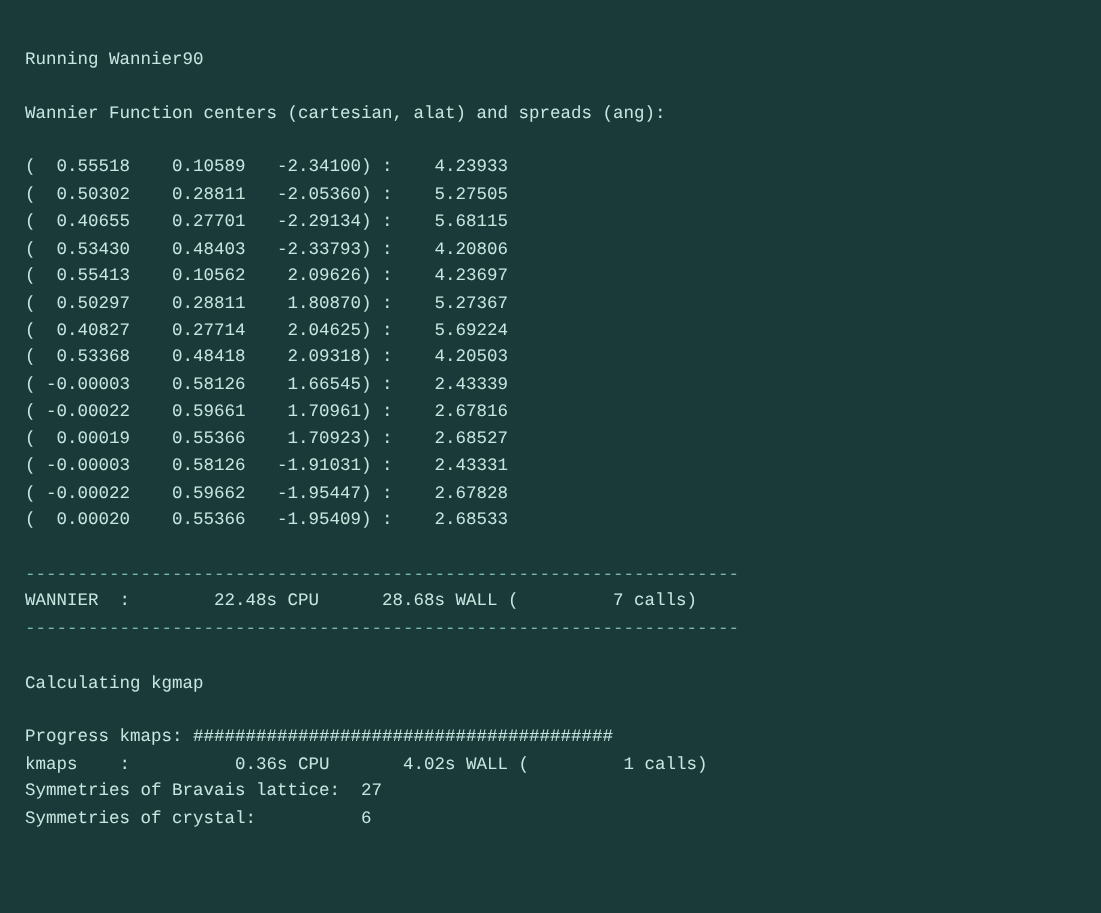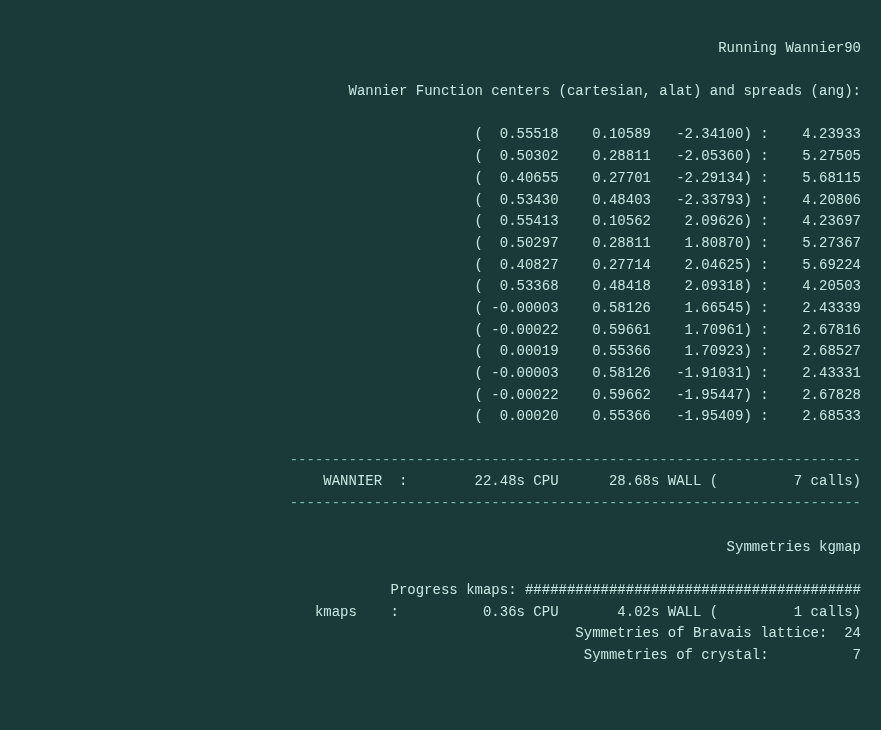--- a/index.html
+++ b/index.html
@@ -14,21 +14,20 @@
       font-size: 14px;
       color: #c8e6e0;
       width: 881px;
       min-height: 730px;
       padding: 16px 20px;
       line-height: 1.55;
     }
 
     .terminal-content {
       white-space: pre;
-      text-align: right;
     }
 
     .separator {
       color: #7ab8b0;
     }
   </style>
 </head>
 <body>
 
 <div class="terminal-content">
@@ -36,19 +35,19 @@
 
 <span>Wannier Function centers (cartesian, alat) and spreads (ang):</span>
 
 </div>
 <div id="data-rows-container" class="terminal-content"><div>(  0.55518    0.10589   -2.34100) :    4.23933</div><div>(  0.50302    0.28811   -2.05360) :    5.27505</div><div>(  0.40655    0.27701   -2.29134) :    5.68115</div><div>(  0.53430    0.48403   -2.33793) :    4.20806</div><div>(  0.55413    0.10562    2.09626) :    4.23697</div><div>(  0.50297    0.28811    1.80870) :    5.27367</div><div>(  0.40827    0.27714    2.04625) :    5.69224</div><div>(  0.53368    0.48418    2.09318) :    4.20503</div><div>( -0.00003    0.58126    1.66545) :    2.43339</div><div>( -0.00022    0.59661    1.70961) :    2.67816</div><div>(  0.00019    0.55366    1.70923) :    2.68527</div><div>( -0.00003    0.58126   -1.91031) :    2.43331</div><div>( -0.00022    0.59662   -1.95447) :    2.67828</div><div>(  0.00020    0.55366   -1.95409) :    2.68533</div></div>
 <div class="terminal-content">
 <span class="separator">--------------------------------------------------------------------</span>
 <span>WANNIER  :        22.48s CPU      28.68s WALL (         7 calls)</span>
 <span class="separator">--------------------------------------------------------------------</span>
 
-<span>Symmetries kgmap</span>
+<span>Calculating kgmap</span>
 
 <span><span>Progress kmaps: </span><span>########################################</span></span>
 <span>kmaps    :          0.36s CPU       4.02s WALL (         1 calls)</span>
-<span>Symmetries of Bravais lattice:  24</span>
-<span>Symmetries of crystal:          7</span>
+<span>Symmetries of Bravais lattice:  27</span>
+<span>Symmetries of crystal:          6</span>
 </div>
 
 </body></html>

